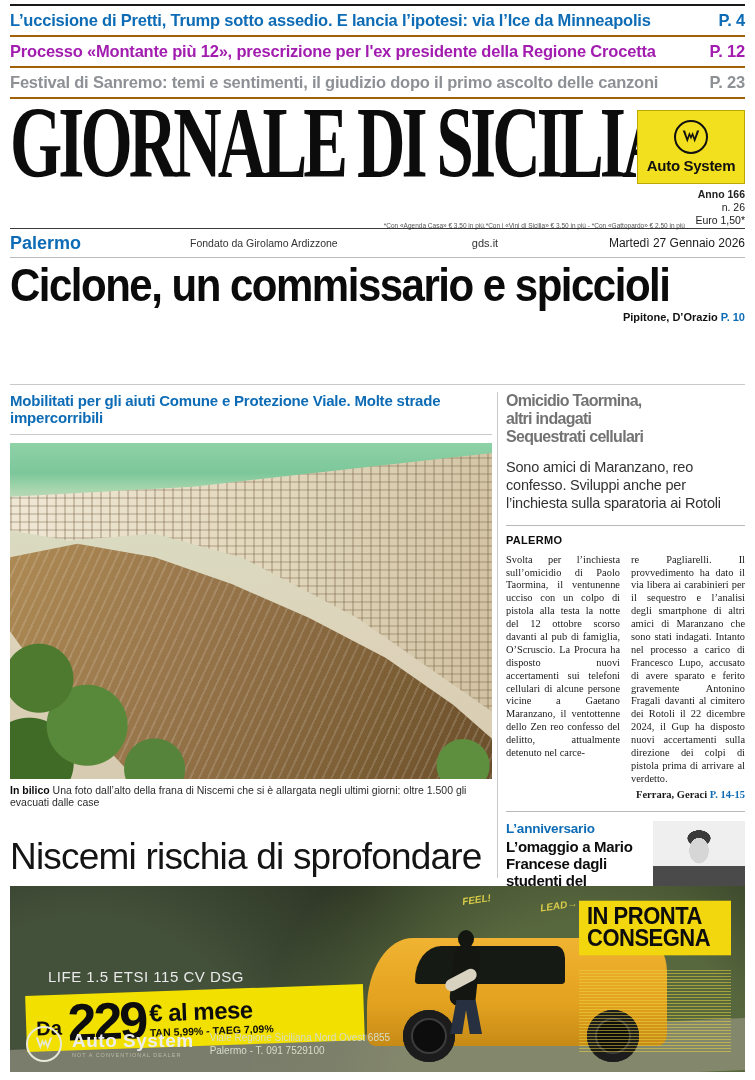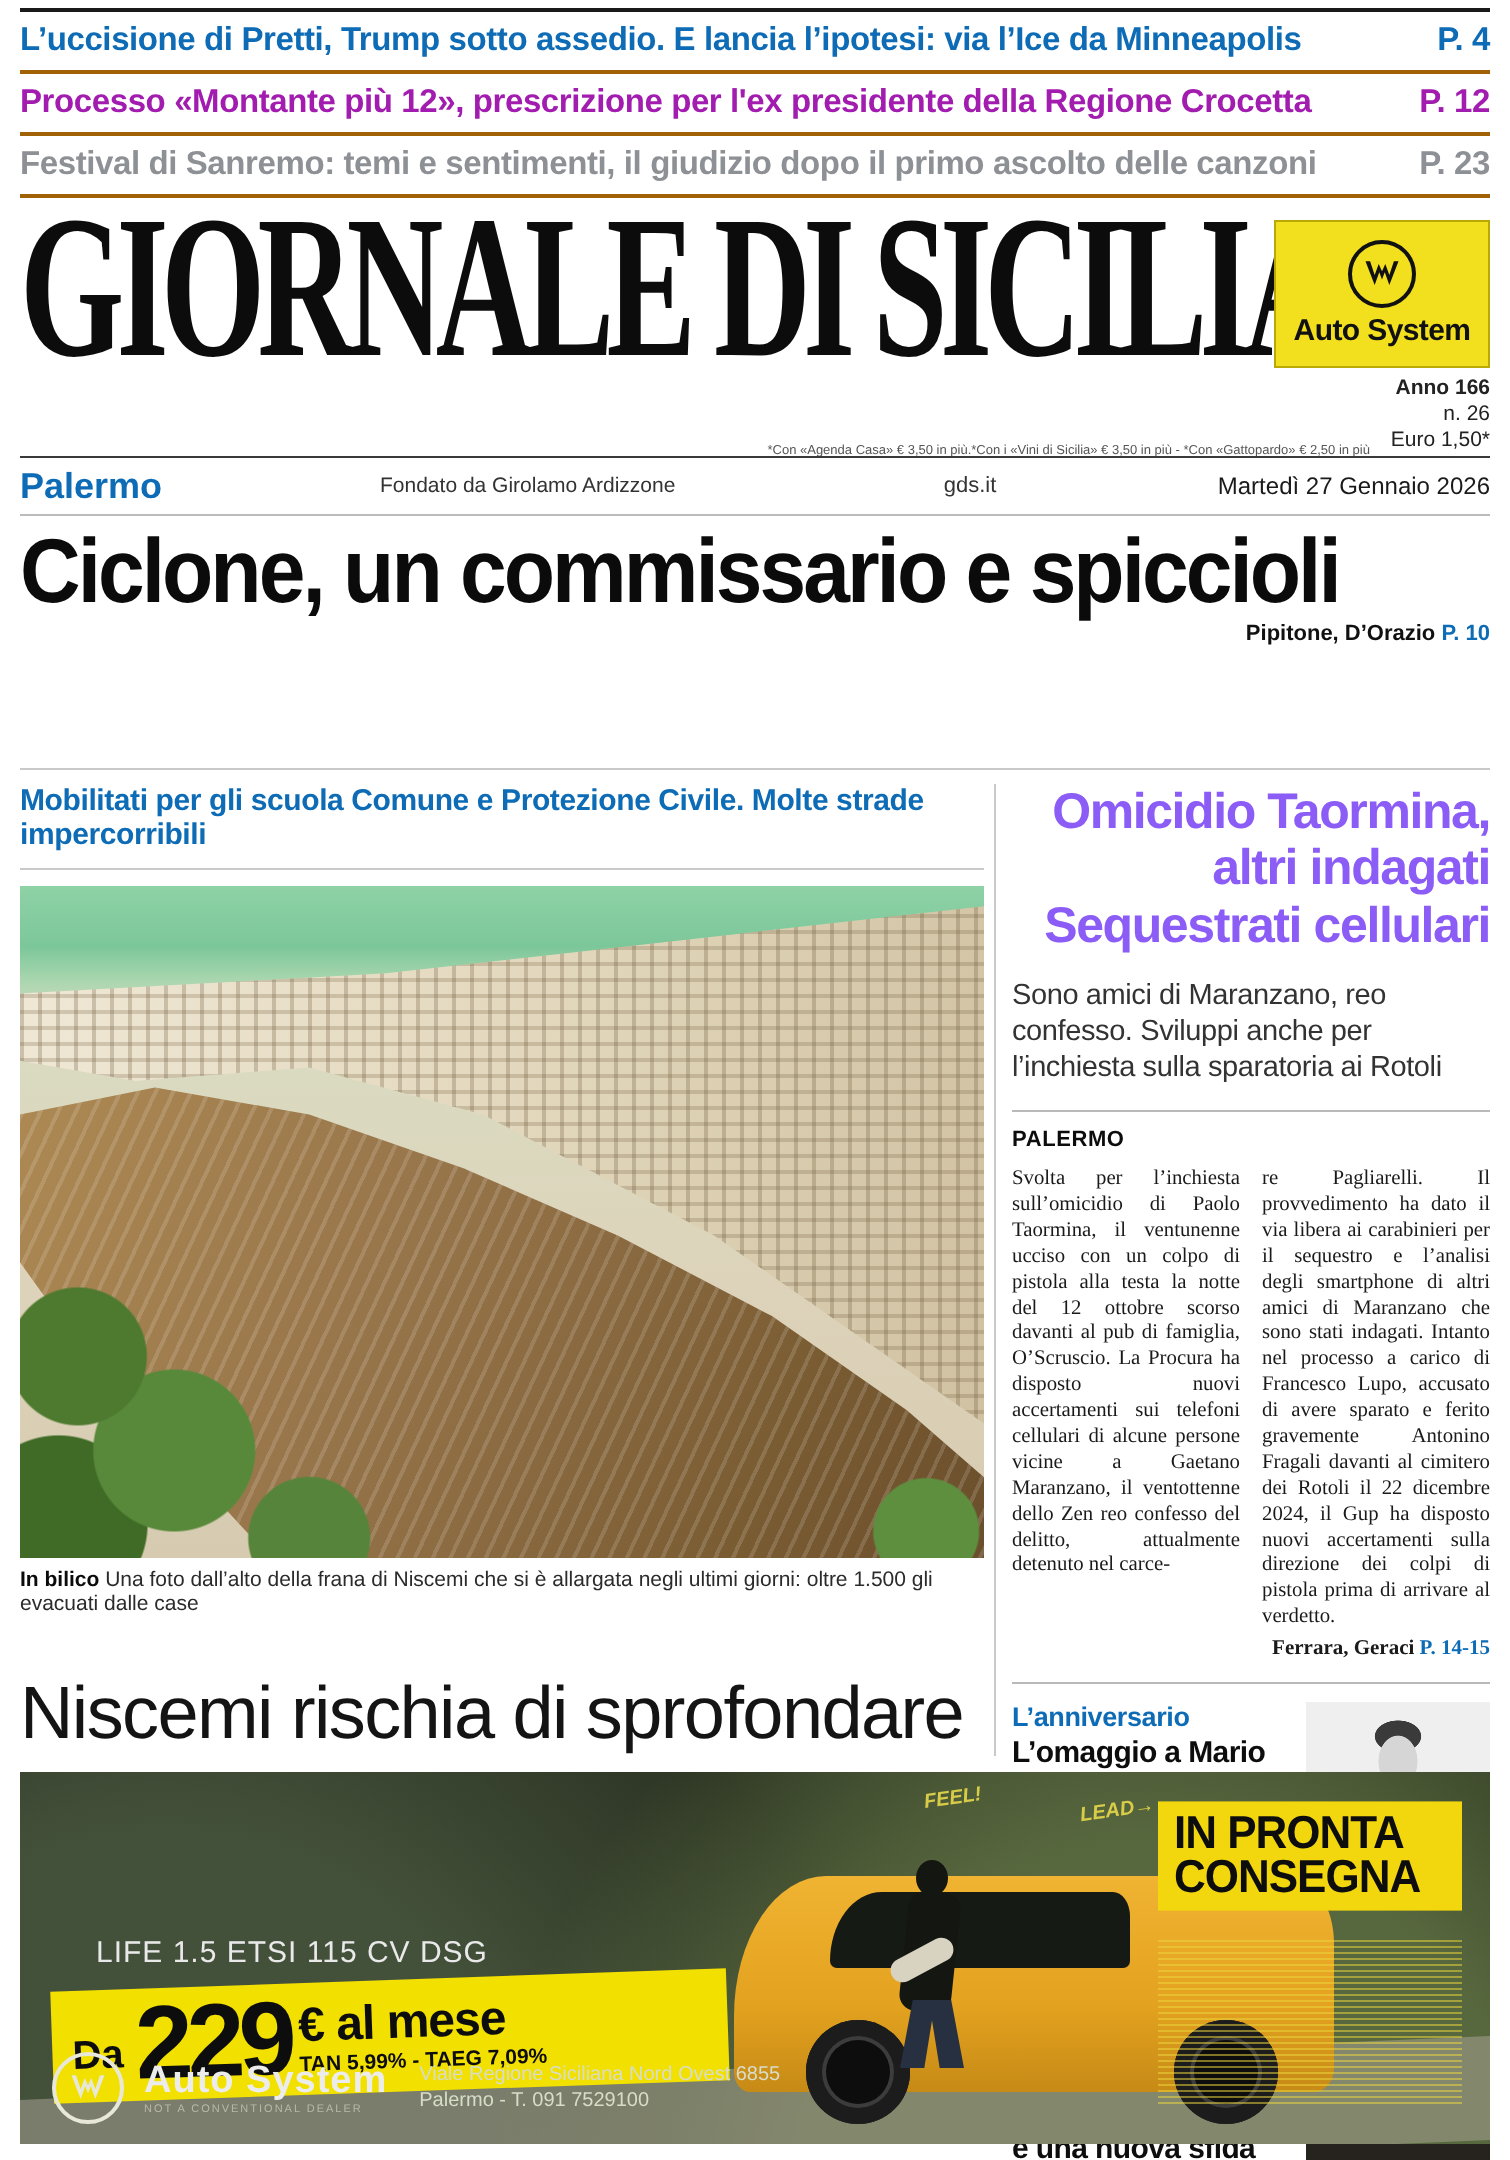--- a/index.html
+++ b/index.html
@@ -77,22 +77,22 @@
       radial-gradient(circle at 16% 84%, #58893a 0 40px, transparent 41px),
       radial-gradient(circle at 4% 95%, #3f6b26 0 44px, transparent 45px),
       radial-gradient(circle at 30% 97%, #56843a 0 30px, transparent 31px),
       radial-gradient(circle at 94% 96%, #5d8f3f 0 26px, transparent 27px); }
   .caption { margin-top:5px; font-size:10.5px; color:#2b2b2b; }
   .caption b { color:#0b0b0b; }
   .sec-headline { margin-top:28px; font-size:37px; font-weight:normal; letter-spacing:-0.8px; color:#141414; }
   .sec-deck { margin-top:9px; font-size:17px; line-height:1.25; letter-spacing:-0.2px; color:#1f1f1f; }
   .sec-byline { margin-top:-14px; text-align:right; font-size:10.5px; font-weight:bold; color:#111; }
 
-  .r-headline { font-size:25px; font-weight:bold; line-height:1.13; letter-spacing:-0.7px;
-                white-space:pre-line; color:#8b5cf6;text-align:right; }
+  .r-headline { font-size:16px; font-weight:bold; line-height:1.13; letter-spacing:-0.7px;
+                white-space:pre-line; color:#737373; }
   .r-deck { margin-top:12px; font-size:14.5px; line-height:1.25; letter-spacing:-0.2px; color:#333; }
   .r-rule { margin-top:12px; border-top:1px solid #b9b9b9; }
   .dateline { margin-top:8px; font-size:11px; font-weight:bold; letter-spacing:.3px; color:#0c0c0c; }
   .r-body { margin-top:8px; display:flex; gap:11px; }
   .r-body .colx { width:114px; font-family:"Liberation Serif", serif; font-size:10.4px;
                   line-height:1.24; text-align:justify; color:#1a1a1a; }
   .r-byline { text-align:right; font-size:10.5px; font-weight:bold; margin-top:2px; }
 
   .mini { margin-top:10px; padding-top:9px; border-top:1px solid #b9b9b9; display:flex; gap:8px; }
   .mini .txt { flex:1; }
@@ -207,21 +207,21 @@
   <div class="lead">
     <div class="lead-headline">Ciclone, un commissario e spiccioli</div>
     <div class="lead-byline">
       <span>Pipitone, D’Orazio</span>
       <span class="pg-blue">P. 10</span>
     </div>
   </div>
   <div class="rule-h"></div>
 
   <div class="leftcol">
-    <div class="photo-kicker">Mobilitati per gli scuola Comune e Protezione Civile. Molte strade impercorribili</div>
+    <div class="photo-kicker">Mobilitati per gli aiuti Comune e Protezione Viale. Molte strade impercorribili</div>
     <div class="aerial">
       <div class="town"></div>
       <div class="cliff"></div>
       <div class="veg"></div>
     </div>
     <div class="caption">
       <b>In bilico</b><span> Una foto dall’alto della frana di Niscemi che si è allargata negli ultimi giorni: oltre 1.500 gli evacuati dalle case</span>
     </div>
     <div class="sec-headline">Niscemi rischia di sprofondare</div>
     <div class="sec-deck">La frana non si ferma: il fronte degli smottamenti adesso è lungo quattro chilometri Oltre 1.500 persone già evacuate. Un centinaio gli edifici sgomberati, tra cui una scuola</div>

